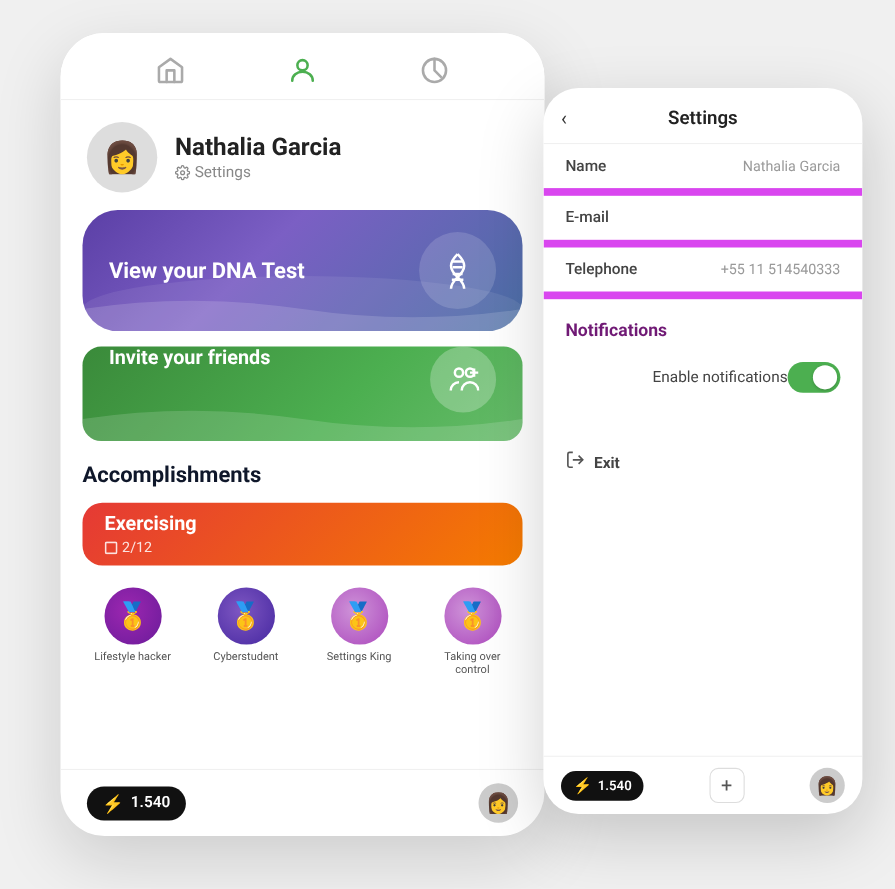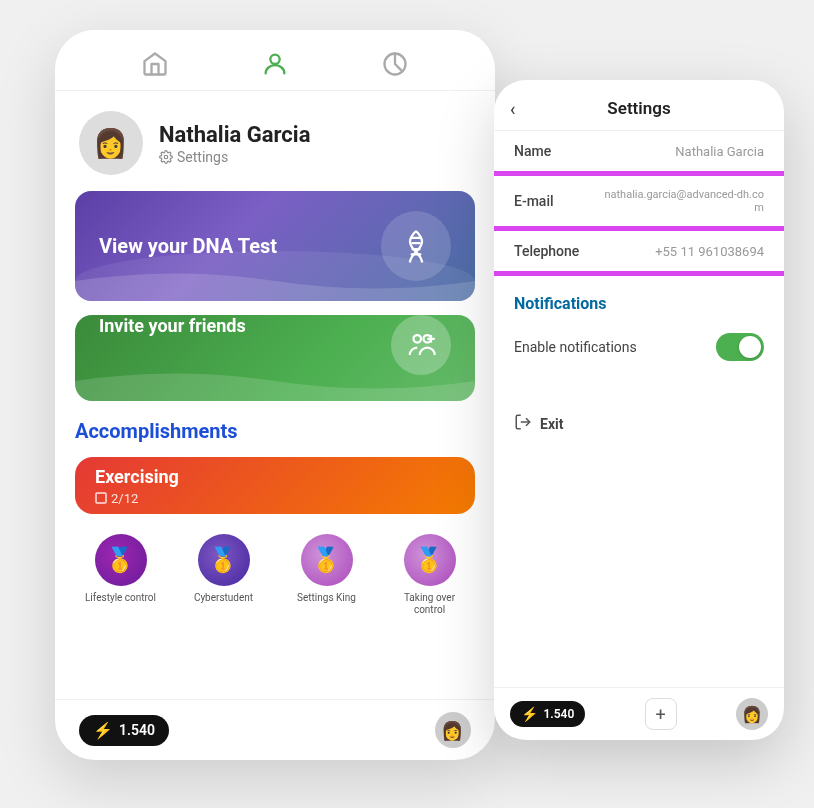--- a/index.html
+++ b/index.html
@@ -87,21 +87,21 @@
     .content-area {
       flex: 1;
       overflow: hidden;
       padding: 0 20px;
       display: flex;
       flex-direction: column;
       gap: 14px;
     }
 
     .dna-card {
-      border-radius: 16px;
+      border-radius: 32px;
       background: linear-gradient(135deg, #5b3fa6 0%, #7b5fc4 40%, #4a6fa5 100%);
       padding: 15px;
       height: 110px;
       position: relative;
       overflow: hidden;
       display: flex;
       align-items: center;
       padding-left: 24px;
     }
     .dna-card::before {
@@ -158,21 +158,21 @@
       border-radius: 50%;
       display: flex;
       align-items: center;
       justify-content: center;
       font-size: 26px;
     }
 
     .accomplishments-title {
       font-size: 20px;
       font-weight: 700;
-      color: #1d4ed8;
+      color: #0f172a;
       padding: 4px 0 0;
     }
 
     .exercise-card {
       border-radius: 18px;
       background: linear-gradient(135deg, #e53935 0%, #f57c00 100%);
       height: 57px;
       display: flex;
       flex-direction: column;
       justify-content: center;
@@ -281,45 +281,45 @@
       font-size: 16px;
       font-weight: 700;
       color: #222;
       padding: 18px 20px 8px;
     }
     .field-row {
       display: flex;
       align-items: center;
       justify-content: space-between;
       padding: 12px 20px;
-      border-bottom: 5px solid #d946ef;
+      border-bottom: 7px solid #d946ef;
     }
     .field-label {
       font-size: 14px;
       color: #444;
       font-weight: 500;
     }
     .field-value {
       font-size: 13px;
       color: #999;
       text-align: right;
       max-width: 160px;
       word-break: break-all;
     }
     .field-value.password { letter-spacing: 2px; font-size: 11px; }
     .notif-section-header {
       font-size: 16px;
       font-weight: 700;
-      color: #0369a1;
+      color: #701a75;
       padding: 18px 20px 8px;
     }
     .notif-row {
       display: flex;
       align-items: center;
-      justify-content: space-between;
+      justify-content: flex-end;
       padding: 12px 20px;
     }
     .notif-label {
       font-size: 14px;
       color: #444;
     }
     .toggle {
       width: 48px;
       height: 28px;
       background: #4CAF50;
@@ -486,21 +486,21 @@
           <svg width="12" height="12" viewBox="0 0 12 12" fill="none" stroke="rgba(255,255,255,0.85)" stroke-width="1.5">
             <rect x="1" y="1" width="10" height="10" rx="1"></rect>
           </svg>
           <span>2/12</span>
         </div>
       </div>
 
       <div class="badges-row">
         <div class="badge-item">
           <div class="badge-medal purple">🥇</div>
-          <span class="badge-label">Lifestyle control</span>
+          <span class="badge-label">Lifestyle hacker</span>
         </div>
         <div class="badge-item">
           <div class="badge-medal purple2">🥇</div>
           <span class="badge-label">Cyberstudent</span>
         </div>
         <div class="badge-item">
           <div class="badge-medal light-purple">🥇</div>
           <span class="badge-label">Settings King</span>
         </div>
         <div class="badge-item">
@@ -528,25 +528,24 @@
 
     <div class="settings-body">
 
 
       <div class="field-row">
         <span class="field-label">Name</span>
         <span class="field-value">Nathalia Garcia</span>
       </div>
       <div class="field-row">
         <span class="field-label">E-mail</span>
-        <span class="field-value" style="font-size:11px;">nathalia.garcia@advanced-dh.com</span>
       </div>
       <div class="field-row">
         <span class="field-label">Telephone</span>
-        <span class="field-value">+55 11 961038694</span>
+        <span class="field-value">+55 11 514540333</span>
       </div>
 
       <div class="notif-section-header">Notifications</div>
       <div class="notif-row">
         <span class="notif-label">Enable notifications</span>
         <div class="toggle"></div>
       </div>
 
       <div class="exit-row">
         <span class="exit-icon">

